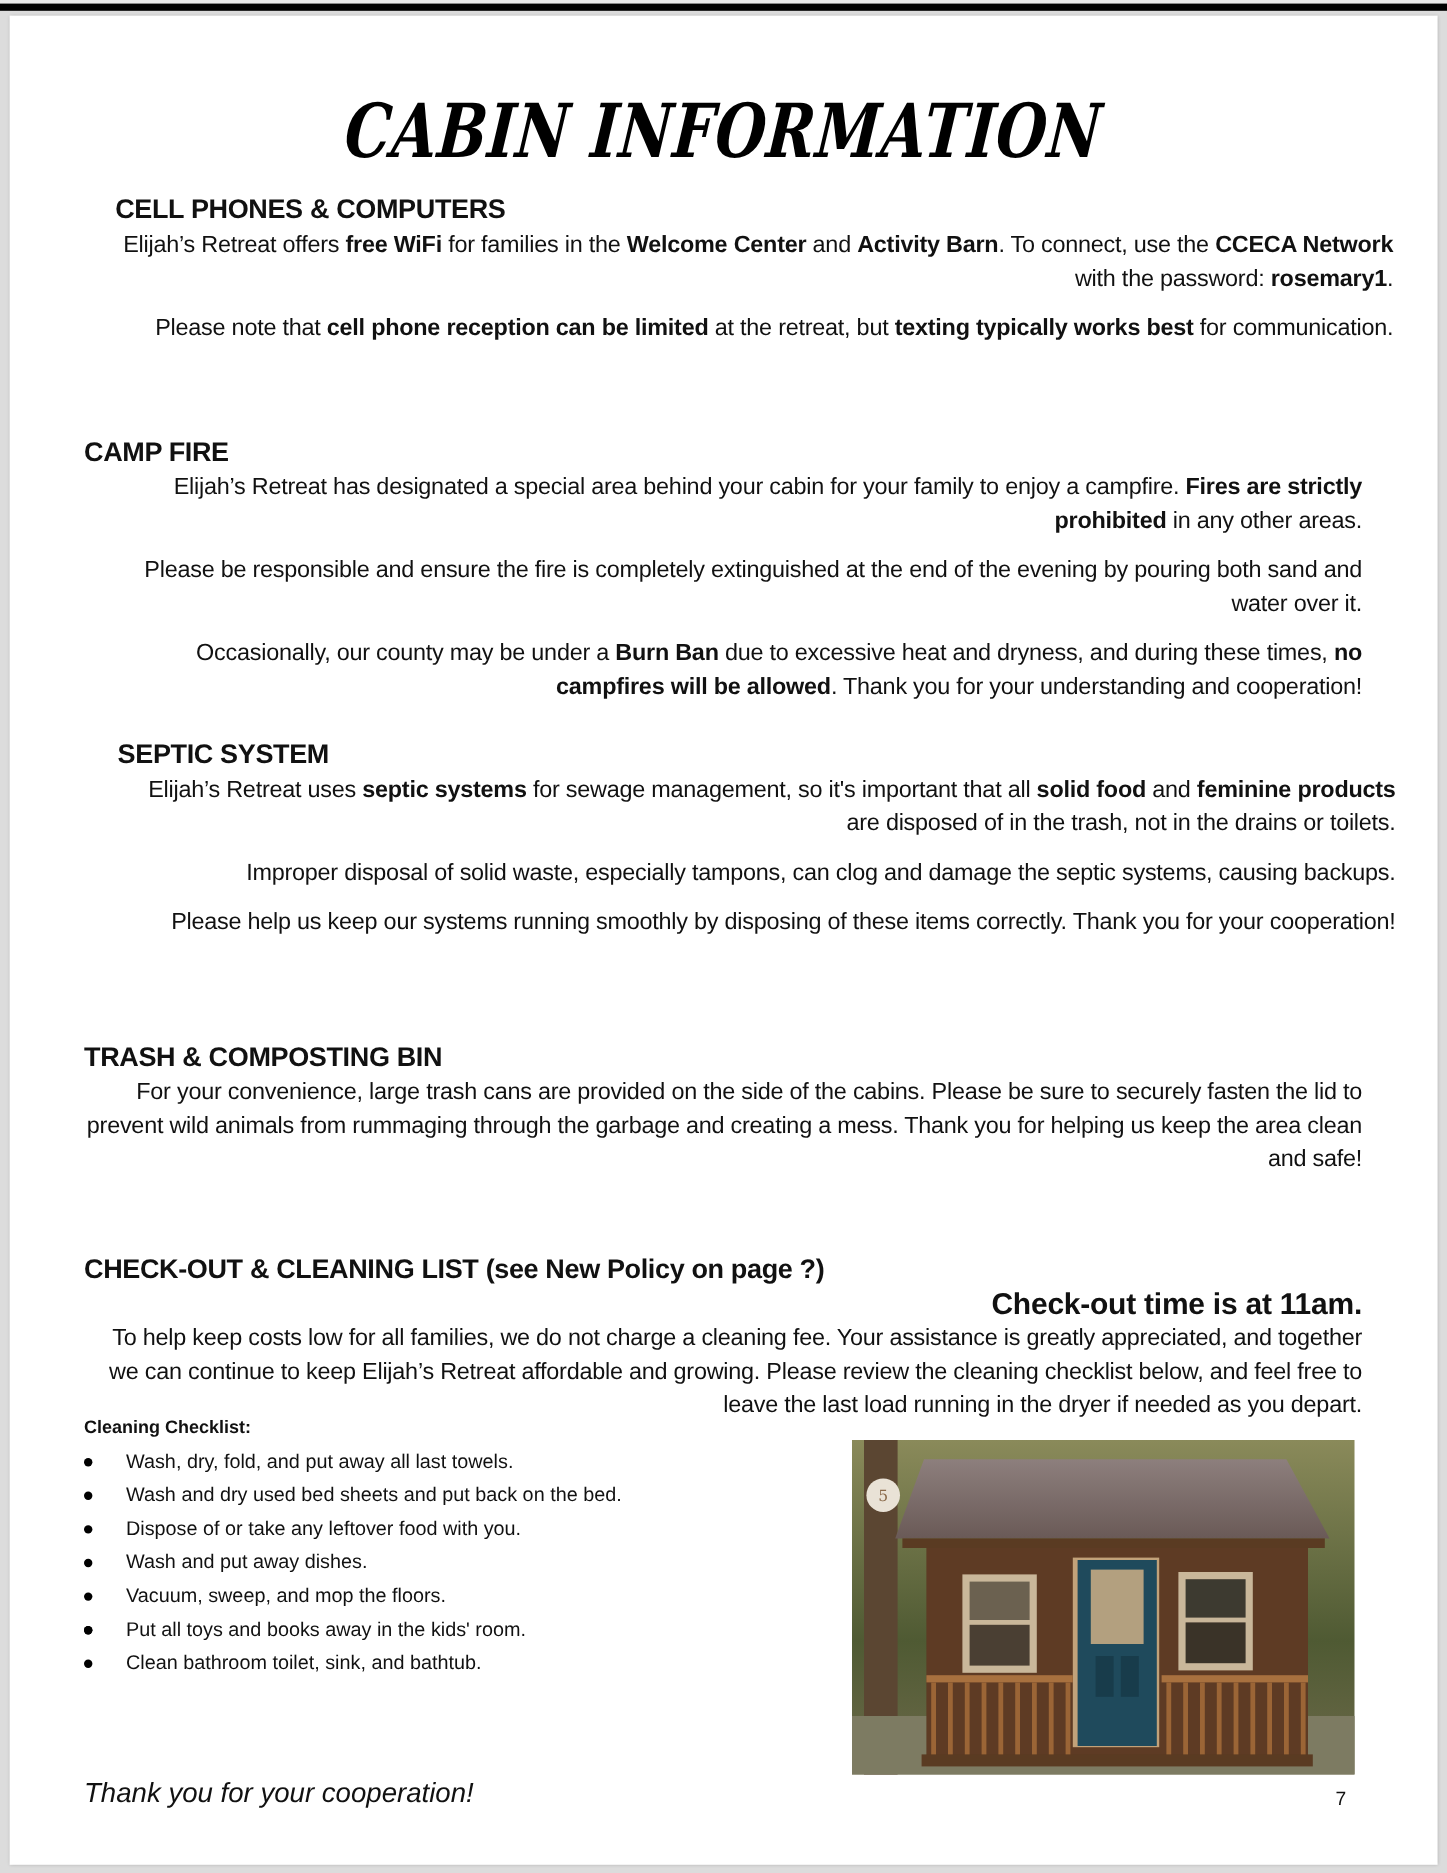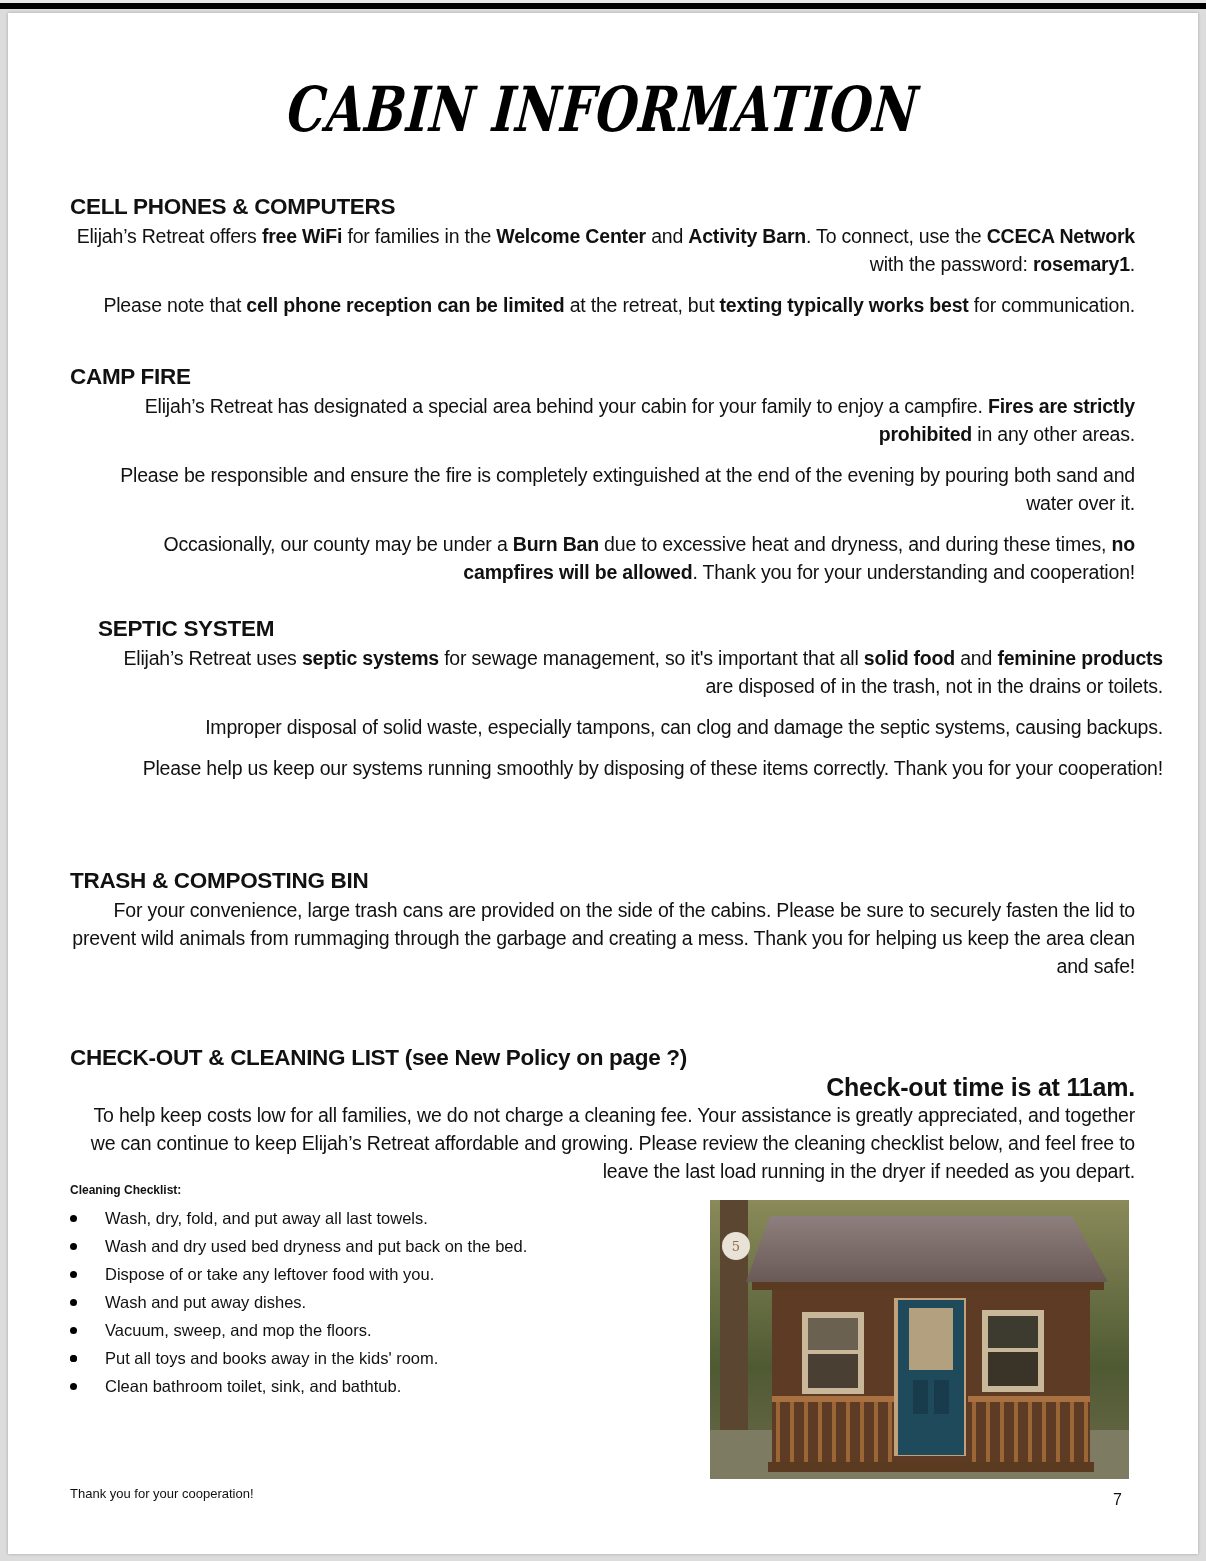--- a/index.html
+++ b/index.html
@@ -7,39 +7,39 @@
   .topbar{position:absolute;left:0;top:3px;width:1206px;height:6px;background:#000;}
   .topstrip{position:absolute;left:0;top:0;width:1206px;height:3px;background:#e8e8e8;}
   .page{position:absolute;left:8px;top:13px;width:1190px;height:1541px;background:#fff;box-shadow:0 0 3px rgba(0,0,0,0.25);}
   .title{position:absolute;left:0;top:70px;width:1206px;text-align:center;font-family:"DejaVu Serif",serif;font-style:italic;font-weight:bold;font-size:62px;letter-spacing:1px;transform:scaleX(0.78) skewX(-6deg);transform-origin:center;line-height:80px;color:#000;}
   h2{margin:0;font-size:22.5px;font-weight:bold;line-height:30px;letter-spacing:-0.3px;}
   p{margin:0;text-align:right;}
   b{font-weight:bold;}
   .sec{position:absolute;left:70px;width:1065px;font-size:19.5px;line-height:28px;letter-spacing:-0.2px;}
   .para{margin-top:13px;}
   .checkout-time{font-weight:bold;font-size:25px;line-height:28px;}
-  .checklist-title{position:absolute;left:70px;top:1179px;font-size:12px;font-weight:bold;line-height:22px;}
+  .checklist-title{position:absolute;left:70px;top:1179px;font-size:15px;font-weight:bold;line-height:22px;}
   .checklist{position:absolute;left:70px;top:1206px;width:640px;margin:0;padding:0;list-style:none;font-size:16.5px;line-height:24px;}
   .checklist li{position:relative;padding-left:35px;margin-bottom:4px;}
   .checklist li .bullet{position:absolute;left:0;top:9px;width:7px;height:7px;border-radius:50%;background:#000;}
-  .thanks{position:absolute;left:70px;top:1480px;font-size:13px;line-height:28px;}
+  .thanks{position:absolute;left:70px;top:1480px;font-size:23px;line-height:28px;font-style:italic;}
   .pagenum{position:absolute;left:1113px;top:1491px;font-size:16px;}
   .photo{position:absolute;left:710px;top:1200px;width:419px;height:279px;overflow:hidden;}
 </style>
 </head>
 <body>
 
 <div class="topstrip"></div>
 <div class="topbar"></div>
 
 <div class="page"></div>
 
 <div class="title">CABIN INFORMATION</div>
 
-<div class="sec" style="top:192px;">
+<div class="sec" style="top:160px;margin-left:26px;">
   <h2>CELL PHONES &amp;  COMPUTERS</h2>
   <p><span>Elijah’s Retreat offers </span><b>free WiFi</b><span> for families in the </span><b>Welcome Center</b><span> and </span><b>Activity Barn</b><span>. To connect, use the </span><b>CCECA Network</b><span> with the password: </span><b>rosemary1</b><span>.</span></p>
   <p class="para"><span>Please note that </span><b>cell phone reception can be limited</b><span> at the retreat, but </span><b>texting typically works best</b><span> for communication.</span></p>
 </div>
 
 <div class="sec" style="top:362px;">
   <h2>CAMP FIRE</h2>
   <p><span>Elijah’s Retreat has designated a special area behind your cabin for your family to enjoy a campfire. </span><b>Fires are strictly prohibited</b><span> in any other areas.</span></p>
   <p class="para"><span>Please be responsible and ensure the fire is completely extinguished at the end of the evening by pouring both sand and water over it.</span></p>
   <p class="para"><span>Occasionally, our county may be under a </span><b>Burn Ban</b><span> due to excessive heat and dryness, and during these times, </span><b>no campfires will be allowed</b><span>. Thank you for your understanding and cooperation!</span></p>
@@ -59,21 +59,21 @@
 
 <div class="sec" style="top:1009px;margin-top:34px;">
   <h2>CHECK-OUT &amp; CLEANING LIST (see New Policy on page ?)</h2>
   <p class="checkout-time">Check-out time is at 11am.</p>
   <p><span>To help keep costs low for all families, we do not charge a cleaning fee. Your assistance is greatly appreciated, and together we can continue to keep Elijah’s Retreat affordable and growing. Please review the cleaning checklist below, and feel free to leave the last load running in the dryer if needed as you depart.</span></p>
 </div>
 
 <div class="checklist-title">Cleaning Checklist:</div>
 <ul class="checklist">
     <li><span class="bullet"></span><span>Wash, dry, fold, and put away all last towels.</span></li>
-    <li><span class="bullet"></span><span>Wash and dry used bed dryness and put back on the bed.</span></li>
+    <li><span class="bullet"></span><span>Wash and dry used bed sheets and put back on the bed.</span></li>
     <li><span class="bullet"></span><span>Dispose of or take any leftover food with you.</span></li>
     <li><span class="bullet"></span><span>Wash and put away dishes.</span></li>
     <li><span class="bullet"></span><span>Vacuum, sweep, and mop the floors.</span></li>
     <li><span class="bullet"></span></li>
     <li><span class="bullet"></span><span>Put all toys and books away in the kids' room.</span></li>
     <li><span class="bullet"></span><span>Clean bathroom toilet, sink, and bathtub.</span></li>
   </ul>
 
 <div class="photo">
   <svg width="419" height="279" viewBox="0 0 419 279">

